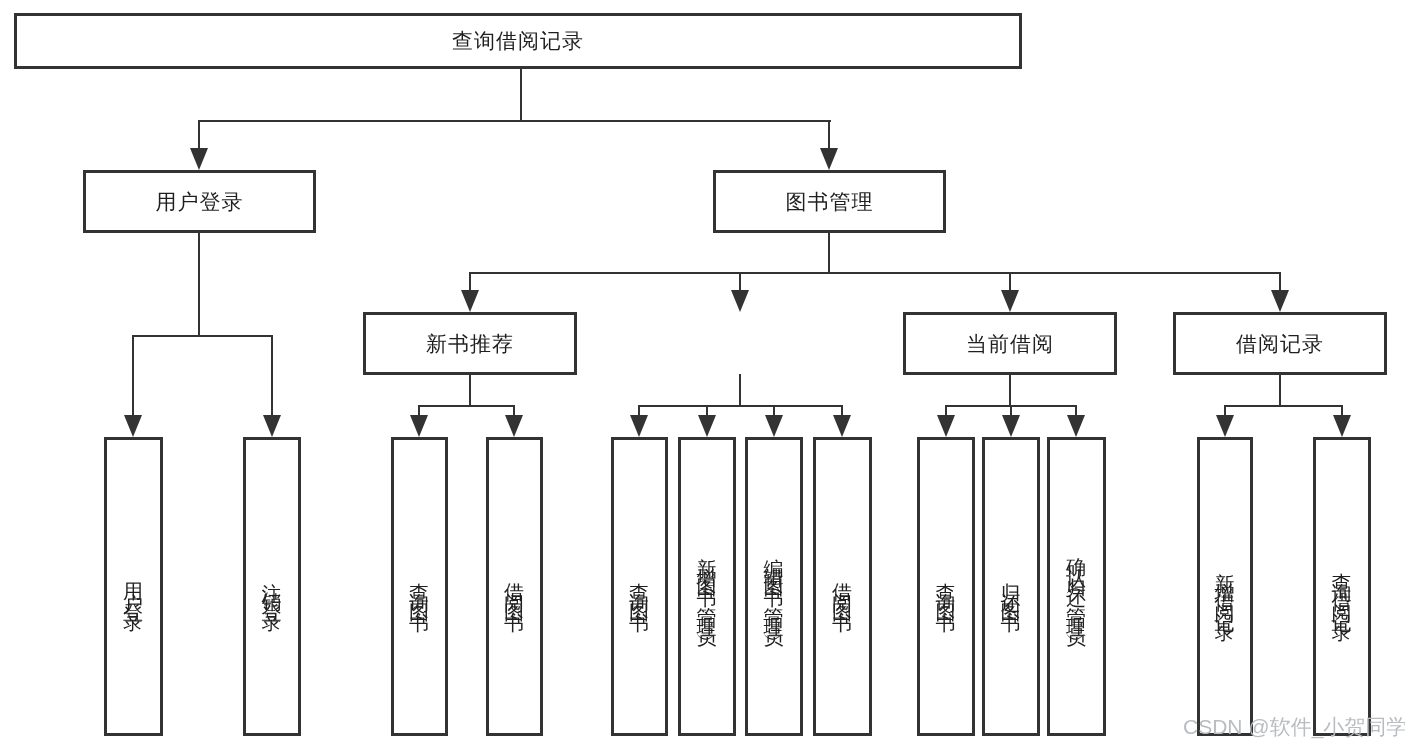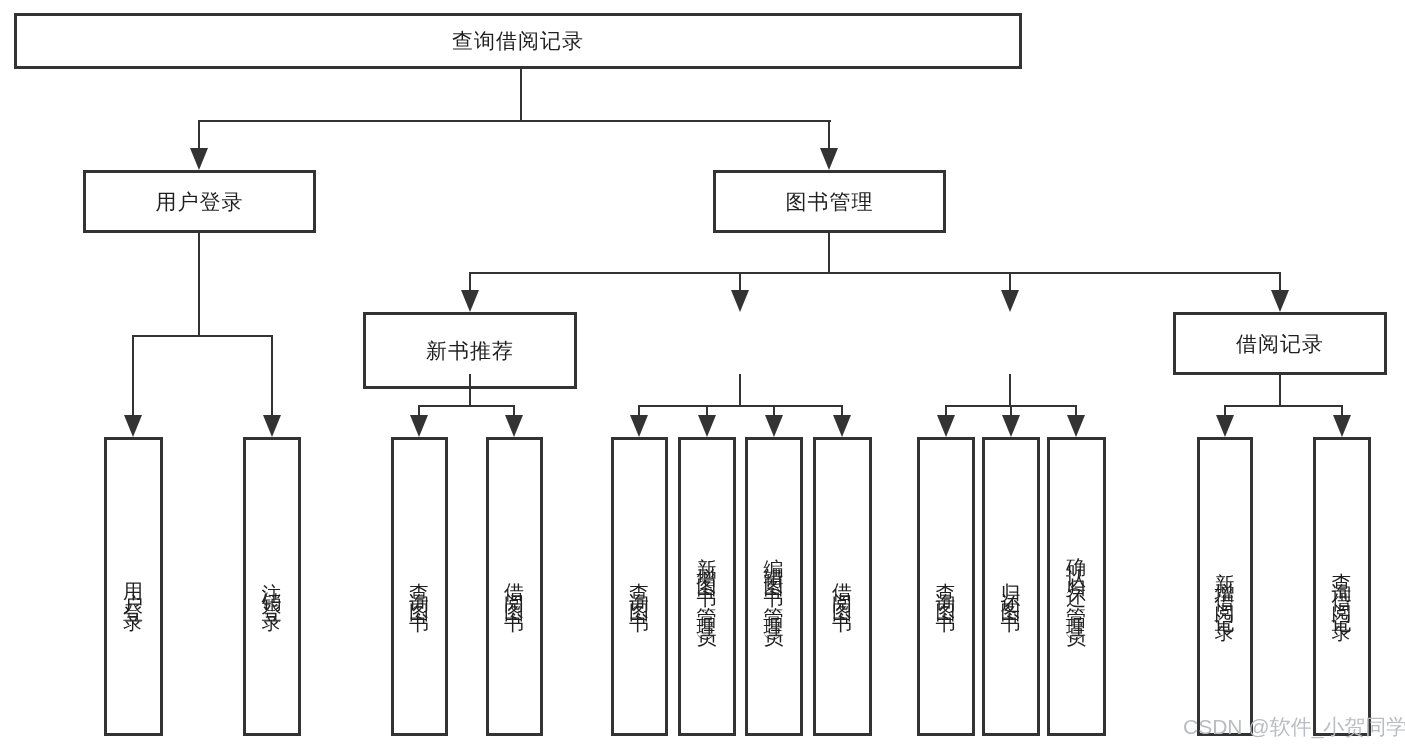--- a/index.html
+++ b/index.html
@@ -61,22 +61,25 @@
     <span class="hlabel">查询借阅记录</span>
   </div>
 
   <div class="box" style="left:83px;top:170px;width:233px;height:63px">
     <span class="hlabel">用户登录</span>
   </div>
   <div class="box" style="left:713px;top:170px;width:233px;height:63px">
     <span class="hlabel">图书管理</span>
   </div>
 
-  <div class="box" style="left:363px;top:312px;width:214px;height:77px">
+  <div class="box" style="left:363px;top:312px;width:214px;height:63px">
     <span class="hlabel">新书推荐</span>
+  </div>
+  <div class="box" style="left:903px;top:312px;width:214px;height:63px">
+    <span class="hlabel">当前借阅</span>
   </div>
   <div class="box" style="left:1173px;top:312px;width:214px;height:63px">
     <span class="hlabel">借阅记录</span>
   </div>
 
   <div class="box" style="left:104px;top:437px;width:59px;height:299px">
     <span class="vlabel">用户登录</span>
   </div>
   <div class="box" style="left:243px;top:437px;width:58px;height:299px">
     <span class="vlabel">注销登录</span>

